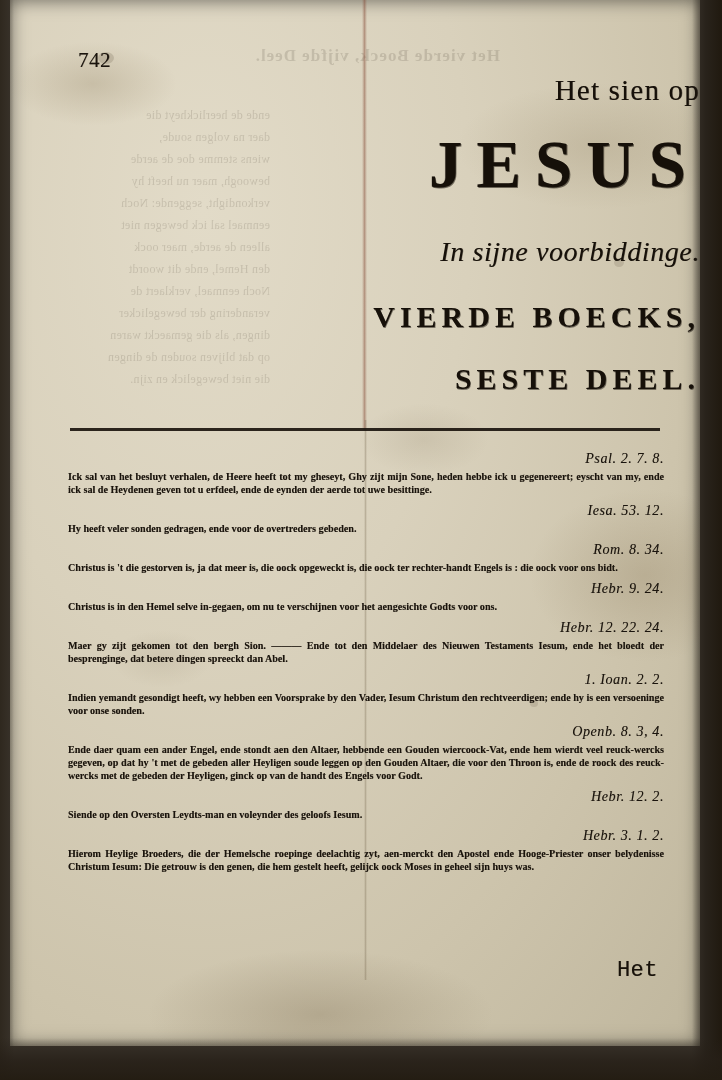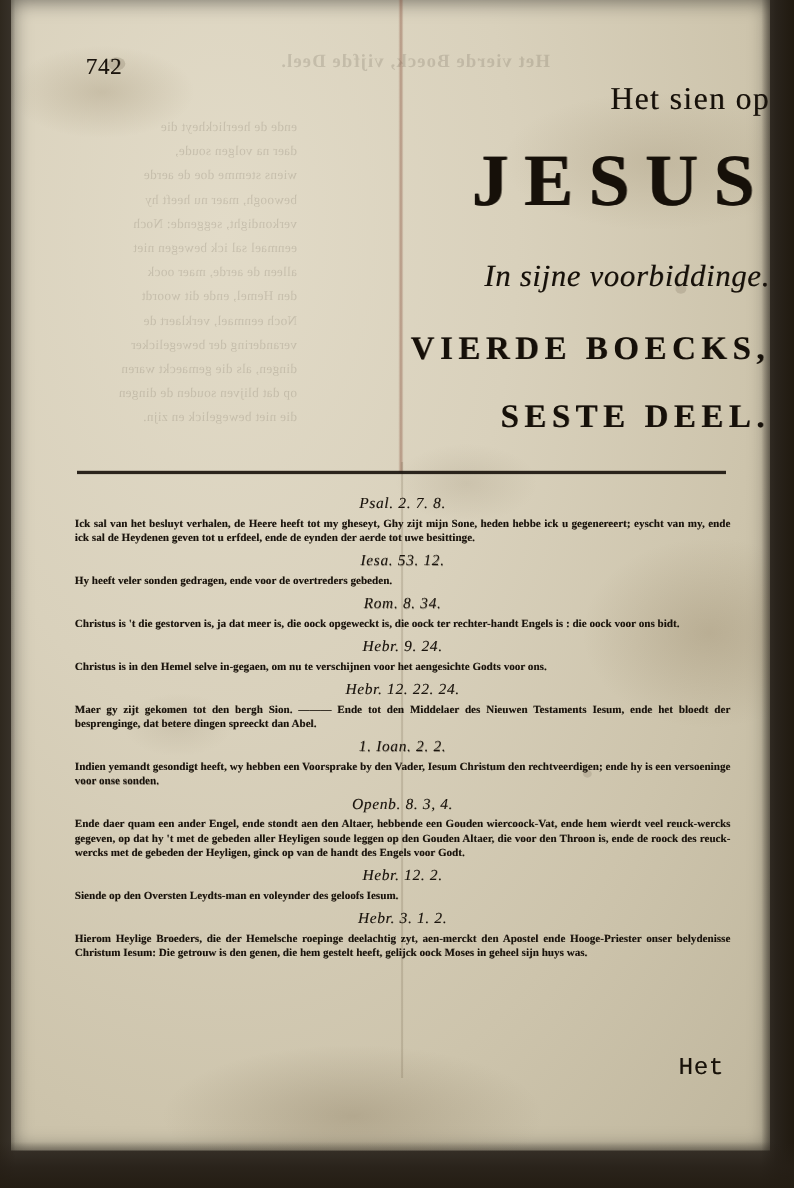--- a/index.html
+++ b/index.html
@@ -210,21 +210,21 @@
   }
 
   
   .scripture {
     position: absolute;
     left: 58px;
     top: 444px;
     width: 596px;
   }
   .ref {
-    text-align: center;
+    text-align: right;
     font-style: italic;
     font-size: 14px;
     letter-spacing: 0.6px;
     margin: 7px 0 3px 0;
     color: #1a140d;
     text-shadow: 0.3px 0.25px 0 rgba(30,22,14,0.4);
   }
   .verse {
     font-size: 10px;
     line-height: 1.30;

